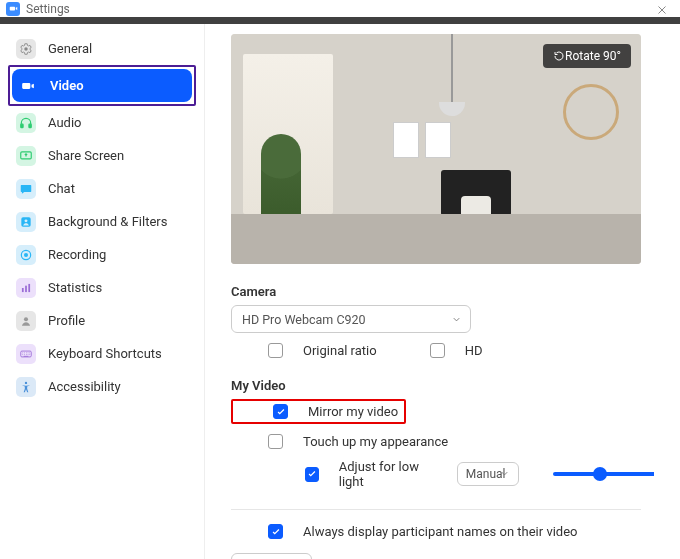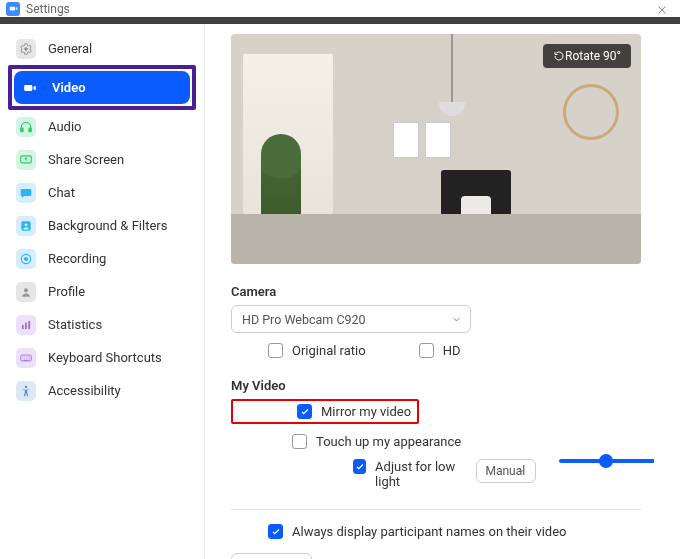--- a/index.html
+++ b/index.html
@@ -13,21 +13,21 @@
   .titlebar .close svg{width:12px;height:12px;}
 
   .body { display: flex; height: calc(559px - 24px); }
 
   .sidebar { width: 205px; padding: 8px 0; border-right: 1px solid #eee; }
   .side-item { display:flex; align-items:center; height:33px; padding:0 14px 0 16px; cursor:pointer; color:#333; }
   .side-item .icon { width:20px;height:20px; margin-right:12px; display:flex;align-items:center;justify-content:center; border-radius:5px;}
   .side-item .icon svg{width:14px;height:14px;}
   .side-item.active { background:#0b5cff; color:#fff; margin:0 10px; border-radius:8px; padding-left:6px; }
   .side-item.active .icon { background:transparent;}
-  .highlight-box { border:4px solid #4c1d95; border-radius:2px; padding:0; margin: 0 8px;}
+  .highlight-box { border:2px solid #4c1d95; border-radius:2px; padding:0; margin: 0 8px;}
   .highlight-box .side-item.active{ margin:2px; }
   .side-item .label { font-size:13px; }
   .side-item.active .label{ font-weight:600; }
 
   .content { flex:1; padding: 10px 26px 10px 26px; overflow:auto; }
   .preview { position:relative; width:410px; height:230px; background: linear-gradient(180deg,#e6e3dc 0%,#bfbbb3 100%); border-radius:4px; overflow:hidden; }
   .preview .wall{position:absolute;inset:0;background:#d6d2ca;}
   .preview .floor{position:absolute;left:0;right:0;bottom:0;height:50px;background:#b8b3ab;}
   .preview .window{position:absolute;left:12px;top:20px;width:90px;height:160px;background:linear-gradient(180deg,#f4f0e8,#e9e4da);border-radius:2px;}
   .preview .plant{position:absolute;left:30px;bottom:40px;width:40px;height:90px;background:radial-gradient(circle at 50% 20%, #4a6b3a 0 35%, transparent 36%),linear-gradient(#4a6b3a,#3a5a2a); border-radius:20px 20px 4px 4px;}
@@ -49,27 +49,27 @@
   .rotate-btn { position:absolute; top:10px; right:10px; background:rgba(40,40,40,0.85); color:#fff; font-size:12px; padding:5px 10px; border-radius:4px; display:flex; align-items:center; }
   .rotate-btn svg{width:12px;height:12px;}
 
   .section-label{ font-weight:600; color:#333; margin-top:20px; margin-bottom:6px; font-size:13px;}
   .select { width:240px; height:28px; border:1px solid #ccc; border-radius:6px; display:flex; align-items:center; padding:0 10px; color:#555; position:relative; background:#fff; font-size:12.5px;}
   .select .chev{position:absolute;right:8px;top:7px;}
   .select.small{ width:66px; height:24px; font-size:12px; padding:0 8px;}
   .select.small .chev{top:5px;}
 
   .row{ display:flex; align-items:center; gap:16px; margin-top:10px;}
-  .check{ display:flex; gap:9px; font-size:13px; color:#333;padding-left:37px;}
+  .check{ display:flex; align-items:center; gap:20px; font-size:13px; color:#333;padding-left:37px;}
   .box{ width:15px;height:15px;border:1.5px solid #999;border-radius:3px;display:flex;align-items:center;justify-content:center;background:#fff;}
   .box.checked{ background:#0b5cff; border-color:#0b5cff;}
   .box.checked svg{width:10px;height:10px;}
   .highlight-red{ border:2px solid #e60000; padding:3px 6px 3px 3px; border-radius:2px; display:inline-flex;}
 
-  .opt-list .check{ margin-top:10px;margin-left:24px;}
+  .opt-list .check{ margin-top:10px;}
   .slider{ width:110px; height:4px; background:#0b5cff; border-radius:2px; position:relative; margin-left:14px;}
   .slider::before{content:"";position:absolute;left:40px;top:-5px;width:14px;height:14px;border-radius:50%;background:#0b5cff;}
   .slider::after{content:"";position:absolute;left:54px;right:-0px;top:0;height:4px;background:#0b5cff;}
 
   hr.divider{ border:none; border-top:1px solid #e6e6e6; margin:20px 0 14px 0; width:410px;}
 
   .adv-btn{ display:inline-block; margin-top:14px; border:1px solid #ccc; border-radius:6px; padding:5px 12px; font-size:12.5px; color:#444; background:#fff;}
 
   .chev svg{width:11px;height:11px;}
 </style>
@@ -159,38 +159,38 @@
       <span class="icon" style="background:#d6eefb">
         <svg viewBox="0 0 24 24">
             <circle cx="12" cy="12" r="8" fill="none" stroke="#29b6f6" stroke-width="2"></circle>
             <circle cx="12" cy="12" r="3.5" fill="#29b6f6"></circle>
           </svg>
       </span>
       <span class="label">Recording</span>
     </div>
 
     <div class="side-item">
-      <span class="icon" style="background:#e6e6e6">
-        <svg viewBox="0 0 24 24" fill="#999">
-            <circle cx="12" cy="9" r="3.5"></circle>
-            <path d="M5 20c1-4 4-6 7-6s6 2 7 6z"></path>
-          </svg>
-      </span>
-      <span class="label">Profile</span>
-    </div>
-
-    <div class="side-item">
       <span class="icon" style="background:#ece0fb">
         <svg viewBox="0 0 24 24" fill="#9b6dd7">
             <rect x="5" y="12" width="3" height="7"></rect>
             <rect x="10.5" y="8" width="3" height="11"></rect>
             <rect x="16" y="5" width="3" height="14"></rect>
           </svg>
       </span>
       <span class="label">Statistics</span>
+    </div>
+
+    <div class="side-item">
+      <span class="icon" style="background:#e6e6e6">
+        <svg viewBox="0 0 24 24" fill="#999">
+            <circle cx="12" cy="9" r="3.5"></circle>
+            <path d="M5 20c1-4 4-6 7-6s6 2 7 6z"></path>
+          </svg>
+      </span>
+      <span class="label">Profile</span>
     </div>
 
     <div class="side-item">
       <span class="icon" style="background:#ece0fb">
         <svg viewBox="0 0 24 24" fill="none" stroke="#9b6dd7" stroke-width="1.5">
             <rect x="3" y="7" width="18" height="10" rx="2"></rect>
             <path d="M6 10h1m2 0h1m2 0h1m2 0h1m2 0h1M6 13h1m2 0h1m2 0h1m2 0h1m2 0h1M8 16h8"></path>
           </svg>
       </span>
       <span class="label">Keyboard Shortcuts</span>

